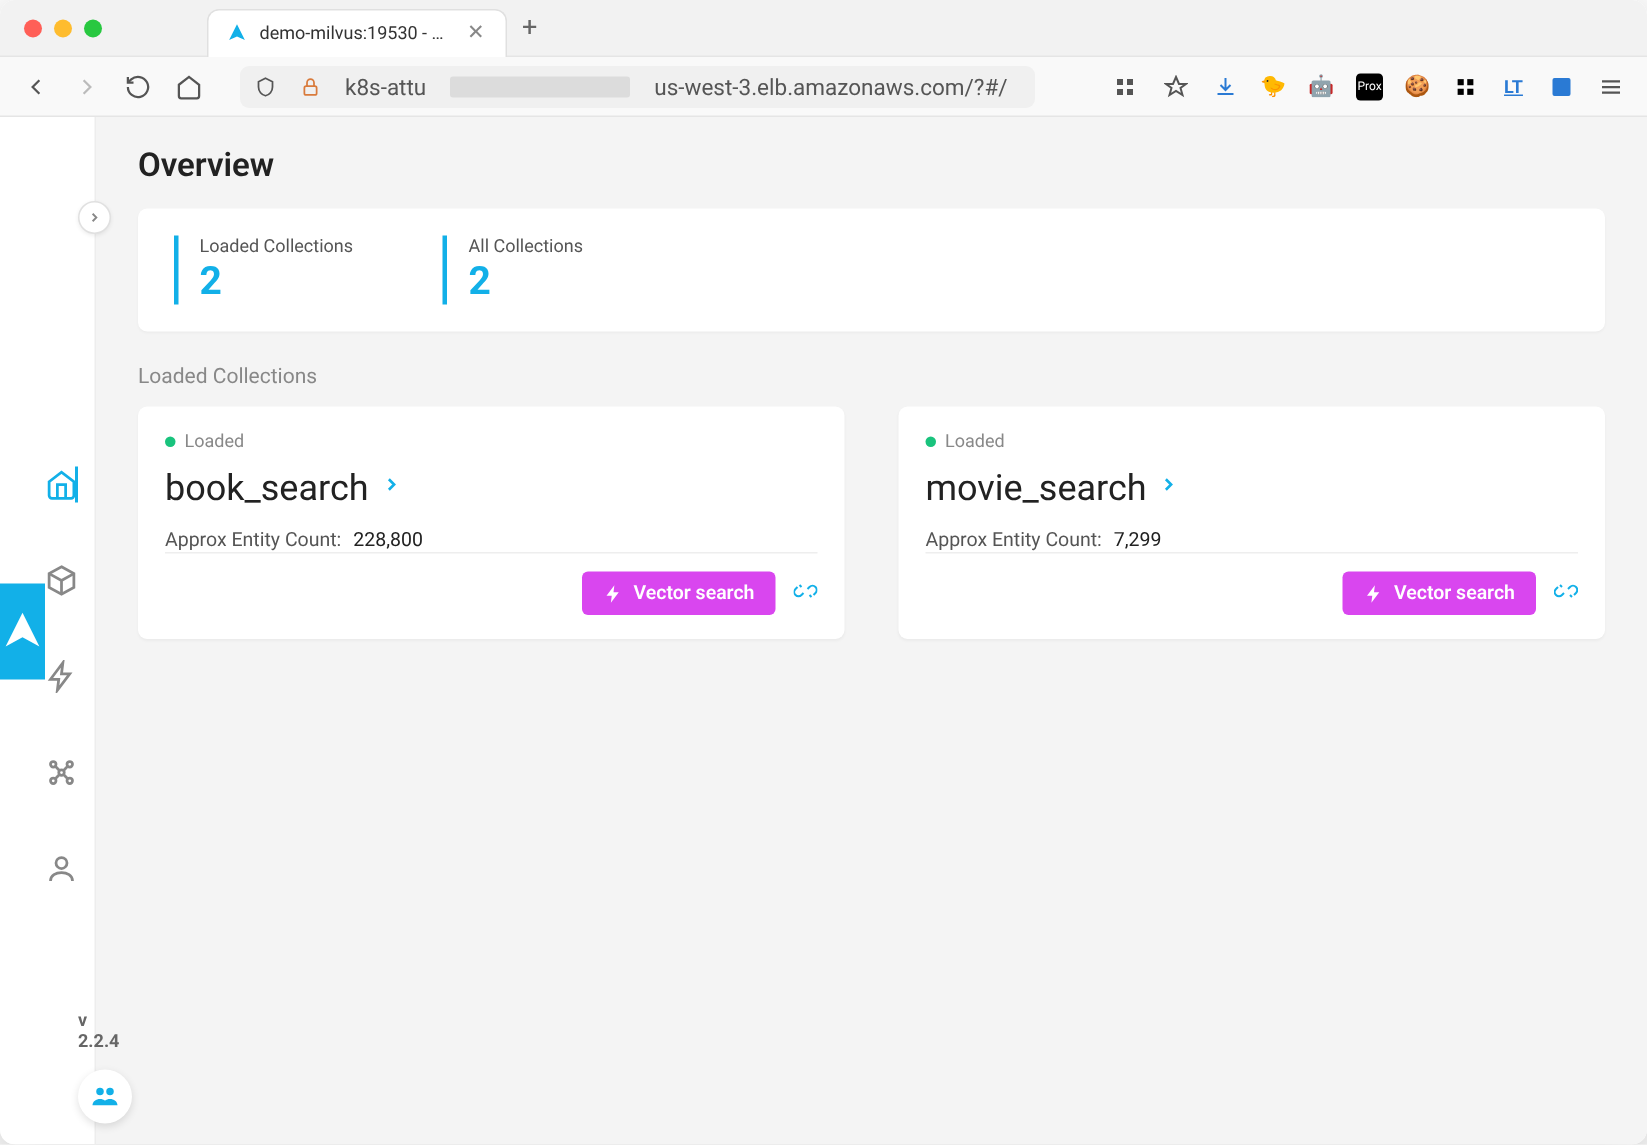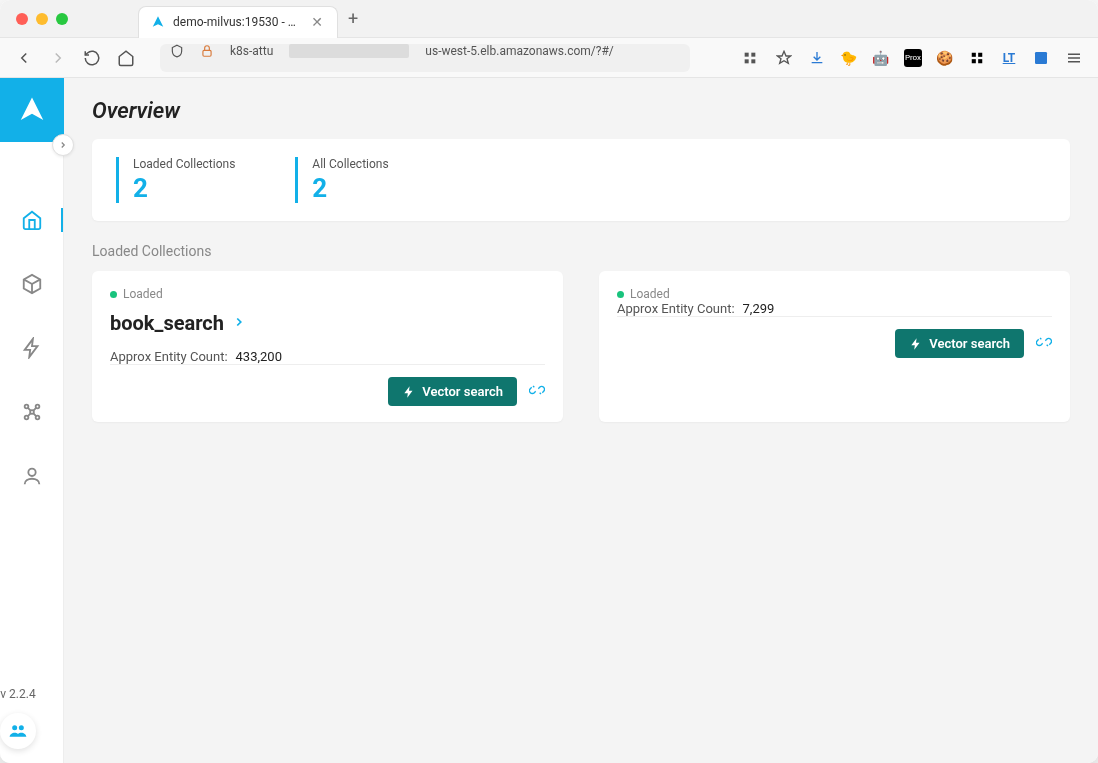--- a/index.html
+++ b/index.html
@@ -16,68 +16,68 @@
     .tabs { display: flex; align-items: center; margin-left: 70px; height: 100%; }
     .tab { display: flex; align-items: center; gap: 8px; background: #fff; padding: 0 12px; height: 32px; border-radius: 8px 8px 0 0; font-size: 12px; color: #333; margin-top: 6px; border: 1px solid #e0e0e0; border-bottom: none; max-width: 200px; }
     .tab-favicon { width: 14px; height: 14px; color: #12b0e8; }
     .tab-title { white-space: nowrap; overflow: hidden; text-overflow: ellipsis; flex: 1; }
     .tab-close { color: #888; font-size: 14px; line-height: 1; padding: 2px; }
     .newtab { color: #666; font-size: 18px; margin-left: 10px; }
 
     .toolbar { height: 40px; background: #f9f9f9; display: flex; align-items: center; padding: 0 14px; gap: 14px; border-bottom: 1px solid #e5e5e5; }
     .tb-icon { color: #555; display: flex; align-items: center; justify-content: center; width: 20px; height: 20px; }
     .tb-icon.muted { color: #bbb; }
-    .urlbar { flex: 1; display: flex; background: #f0f0f0; border-radius: 6px; height: 28px; padding: 0 10px; gap: 16px; font-size: 12px; color: #555; max-width: 530px; margin-left: 10px; }
+    .urlbar { flex: 1; display: flex; align-items: center; background: #f0f0f0; border-radius: 6px; height: 28px; padding: 0 10px; gap: 16px; font-size: 15px; color: #555; max-width: 530px; margin-left: 10px; }
     .urlbar .lock { color: #888; }
     .url-prefix { color: #555; }
     .url-redact { background: #dcdcdc; height: 14px; width: 120px; border-radius: 2px; }
     .url-suffix { color: #555; }
     .tb-right { display: flex; align-items: center; gap: 14px; margin-left: auto; }
     .ext-icon { width: 18px; height: 18px; display: flex; align-items: center; justify-content: center; font-size: 14px; }
 
     
     .app { flex: 1; display: flex; background: #f4f4f4; overflow: hidden; }
-    .sidebar { width: 64px; background: #fff; display: flex; flex-direction: column; align-items: flex-start; position: relative; border-right: 1px solid #ededed; }
+    .sidebar { width: 64px; background: #fff; display: flex; align-items: center; position: relative; border-right: 1px solid #ededed; font-weight: bold; }
     .logo-block { width: 64px; height: 64px; background: #12b0e8; display: flex; align-items: center; justify-content: center; }
     .logo-svg { width: 30px; height: 30px; color: #fff; }
     .collapse-btn { position: absolute; top: 56px; left: 52px; width: 22px; height: 22px; border-radius: 50%; background: #fff; border: 1px solid #e0e0e0; display: flex; align-items: center; justify-content: center; color: #888; font-size: 11px; box-shadow: 0 1px 3px rgba(0,0,0,0.08); }
     .nav { margin-top: 60px; display: flex; flex-direction: column; gap: 28px; align-items: center; width: 100%; }
     .nav-item { width: 100%; height: 36px; display: flex; align-items: center; justify-content: center; color: #888; position: relative; }
     .nav-item.active { color: #12b0e8; }
     .nav-item.active::after { content: ''; position: absolute; right: 0; top: 6px; bottom: 6px; width: 2px; background: #12b0e8; }
     .nav-item svg { width: 22px; height: 22px; }
     .sidebar-foot { margin-top: auto; display: flex; flex-direction: column; align-items: center; gap: 12px; padding-bottom: 14px; }
     .version { font-size: 12px; color: #666; }
     .fab { width: 36px; height: 36px; border-radius: 50%; background: #fff; box-shadow: 0 2px 6px rgba(0,0,0,0.12); display: flex; align-items: center; justify-content: center; color: #12b0e8; }
 
     .content { flex: 1; padding: 20px 28px; overflow: auto; }
-    .header { display: flex; align-items: flex-start; justify-content: flex-start; margin-bottom: 16px; font-style: italic; }
+    .header { display: flex; align-items: flex-start; justify-content: flex-start; margin-bottom: 16px; }
     .page-title { font-size: 22px; font-weight: 600; color: #222; }
     .conn { text-align: left; display: flex; align-items: center; gap: 16px; }
     .conn-text { display: flex; flex-direction: column; align-items: flex-start; }
     .conn-host { font-size: 13px; color: #777; }
     .conn-status { font-size: 12px; color: #3fa372; }
     .logout { color: #12b0e8; }
 
     .stats { background: #fff; border-radius: 6px; padding: 18px 24px; display: flex; gap: 60px; box-shadow: 0 1px 2px rgba(0,0,0,0.04); }
     .stat { padding-left: 14px; border-left: 3px solid #12b0e8; }
     .stat-label { font-size: 12px; color: #555; margin-bottom: 2px; }
     .stat-value { font-size: 26px; font-weight: 700; color: #12b0e8; }
 
     .section-title { font-size: 14px; color: #888; margin: 22px 0 12px; }
     .cards { display: grid; grid-template-columns: 1fr 1fr; gap: 36px; }
     .card { background: #fff; border-radius: 6px; padding: 16px 18px; box-shadow: 0 1px 2px rgba(0,0,0,0.04); }
     .status-row { display: flex; align-items: center; gap: 6px; font-size: 12px; color: #888; }
     .dot { width: 7px; height: 7px; border-radius: 50%; background: #19c37d; }
-    .card-title { display: flex; align-items: center; gap: 8px; font-size: 20px; font-weight: 700; color: #222; margin: 10px 0 14px; }
+    .card-title { display: flex; align-items: center; gap: 8px; font-size: 24px; font-weight: 400; color: #222; margin: 10px 0 14px; }
     .card-title .chev { color: #12b0e8; font-size: 14px; }
     .count-row { display: flex; gap: 8px; font-size: 13px; color: #555; border-bottom: 1px solid #eee; }
     .count-row .val { color: #222; }
     .card-actions { display: flex; justify-content: flex-end; align-items: center; gap: 12px; margin-top: 12px; }
-    .btn { display: inline-flex; align-items: center; gap: 6px; background: #0f766e; color: #fff; border: none; border-radius: 4px; padding: 7px 14px; font-size: 13px; font-weight: 600; }
+    .btn { display: inline-flex; align-items: center; gap: 6px; background: #d946ef; color: #fff; border: none; border-radius: 4px; padding: 7px 14px; font-size: 13px; font-weight: 600; }
     .btn svg { width: 14px; height: 14px; }
     .release-icon { color: #12b0e8; }
   </style>
 </head>
 <body>
 
 <div class="window">
 
   <div class="titlebar">
     <div class="traffic-lights">
@@ -122,21 +122,21 @@
     <div class="urlbar">
       <svg viewBox="0 0 24 24" width="14" height="14" fill="none" stroke="currentColor" stroke-width="2">
           <path d="M12 2l8 4v6c0 5-3.5 9-8 10-4.5-1-8-5-8-10V6l8-4z"></path>
         </svg>
       <svg class="lock" viewBox="0 0 24 24" width="14" height="14" fill="none" stroke="#d97b3c" stroke-width="2">
           <rect x="5" y="11" width="14" height="10" rx="2"></rect>
           <path d="M8 11V7a4 4 0 0 1 8 0v4"></path>
         </svg>
       <span class="url-prefix">k8s-attu</span>
       <span class="url-redact"></span>
-      <span class="url-suffix">us-west-5.elb.amazonaws.com/?#/</span>
+      <span class="url-suffix">us-west-3.elb.amazonaws.com/?#/</span>
     </div>
     <div class="tb-right">
       <div class="tb-icon">
         <svg viewBox="0 0 24 24" width="16" height="16" fill="currentColor">
             <rect x="4" y="4" width="6" height="6"></rect>
             <rect x="14" y="4" width="6" height="6"></rect>
             <rect x="4" y="14" width="6" height="6"></rect>
             <rect x="14" y="14" width="6" height="6"></rect>
           </svg>
       </div>
@@ -268,21 +268,21 @@
           <div class="card-title">
             <span>book_search</span>
             <span class="chev">
               <svg viewBox="0 0 24 24" width="14" height="14" fill="none" stroke="currentColor" stroke-width="3">
                   <path d="M9 6l6 6-6 6"></path>
                 </svg>
             </span>
           </div>
           <div class="count-row">
             <span>Approx Entity Count:</span>
-            <span class="val">433,200</span>
+            <span class="val">228,800</span>
           </div>
           <div class="card-actions">
             <button class="btn">
               <svg viewBox="0 0 24 24" fill="currentColor">
                   <path d="M13 2L4 14h6l-1 8 9-12h-6z"></path>
                 </svg>
               <span>Vector search</span>
             </button>
             <span class="release-icon">
               <svg viewBox="0 0 24 24" width="16" height="16" fill="none" stroke="currentColor" stroke-width="2">
@@ -290,20 +290,28 @@
                 </svg>
             </span>
           </div>
         </div>
 
         <div class="card">
           <div class="status-row">
             <span class="dot"></span>
             <span>Loaded</span>
           </div>
+          <div class="card-title">
+            <span>movie_search</span>
+            <span class="chev">
+              <svg viewBox="0 0 24 24" width="14" height="14" fill="none" stroke="currentColor" stroke-width="3">
+                  <path d="M9 6l6 6-6 6"></path>
+                </svg>
+            </span>
+          </div>
           <div class="count-row">
             <span>Approx Entity Count:</span>
             <span class="val">7,299</span>
           </div>
           <div class="card-actions">
             <button class="btn">
               <svg viewBox="0 0 24 24" fill="currentColor">
                   <path d="M13 2L4 14h6l-1 8 9-12h-6z"></path>
                 </svg>
               <span>Vector search</span>

